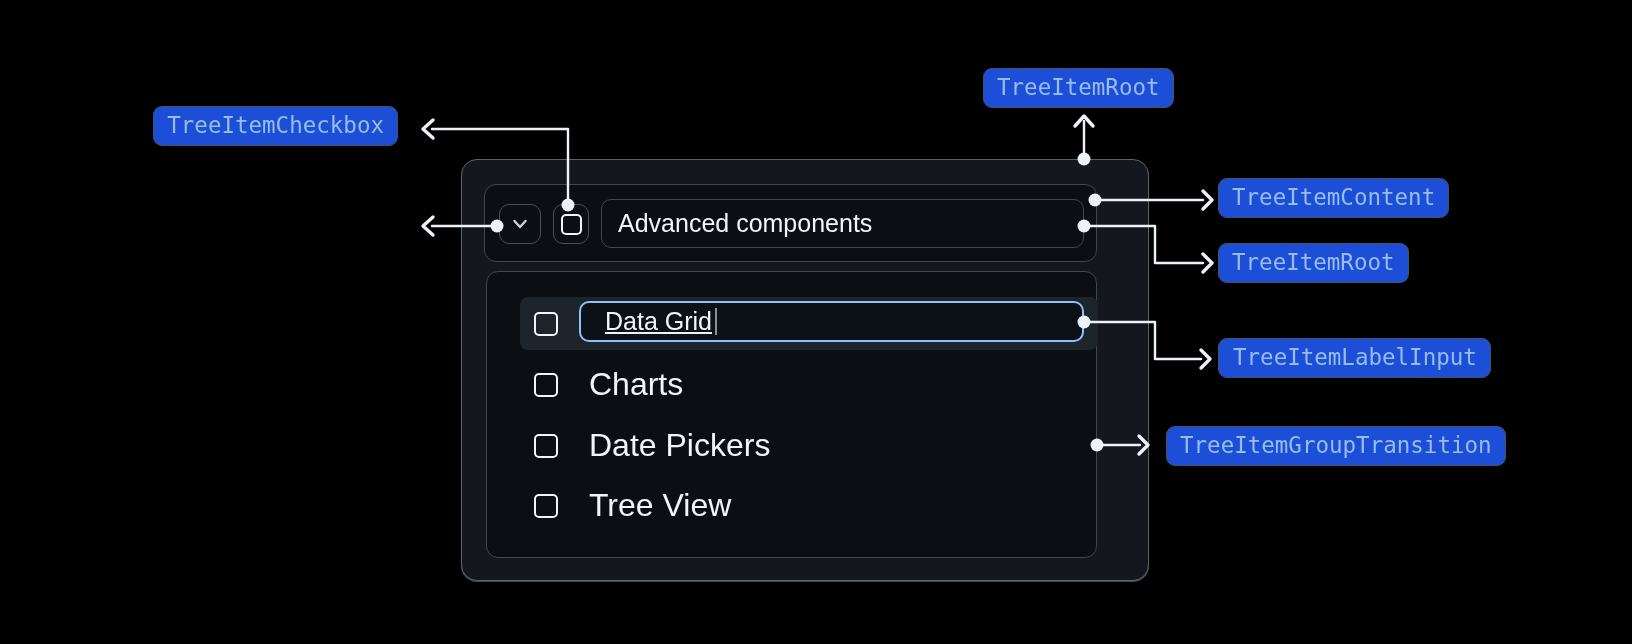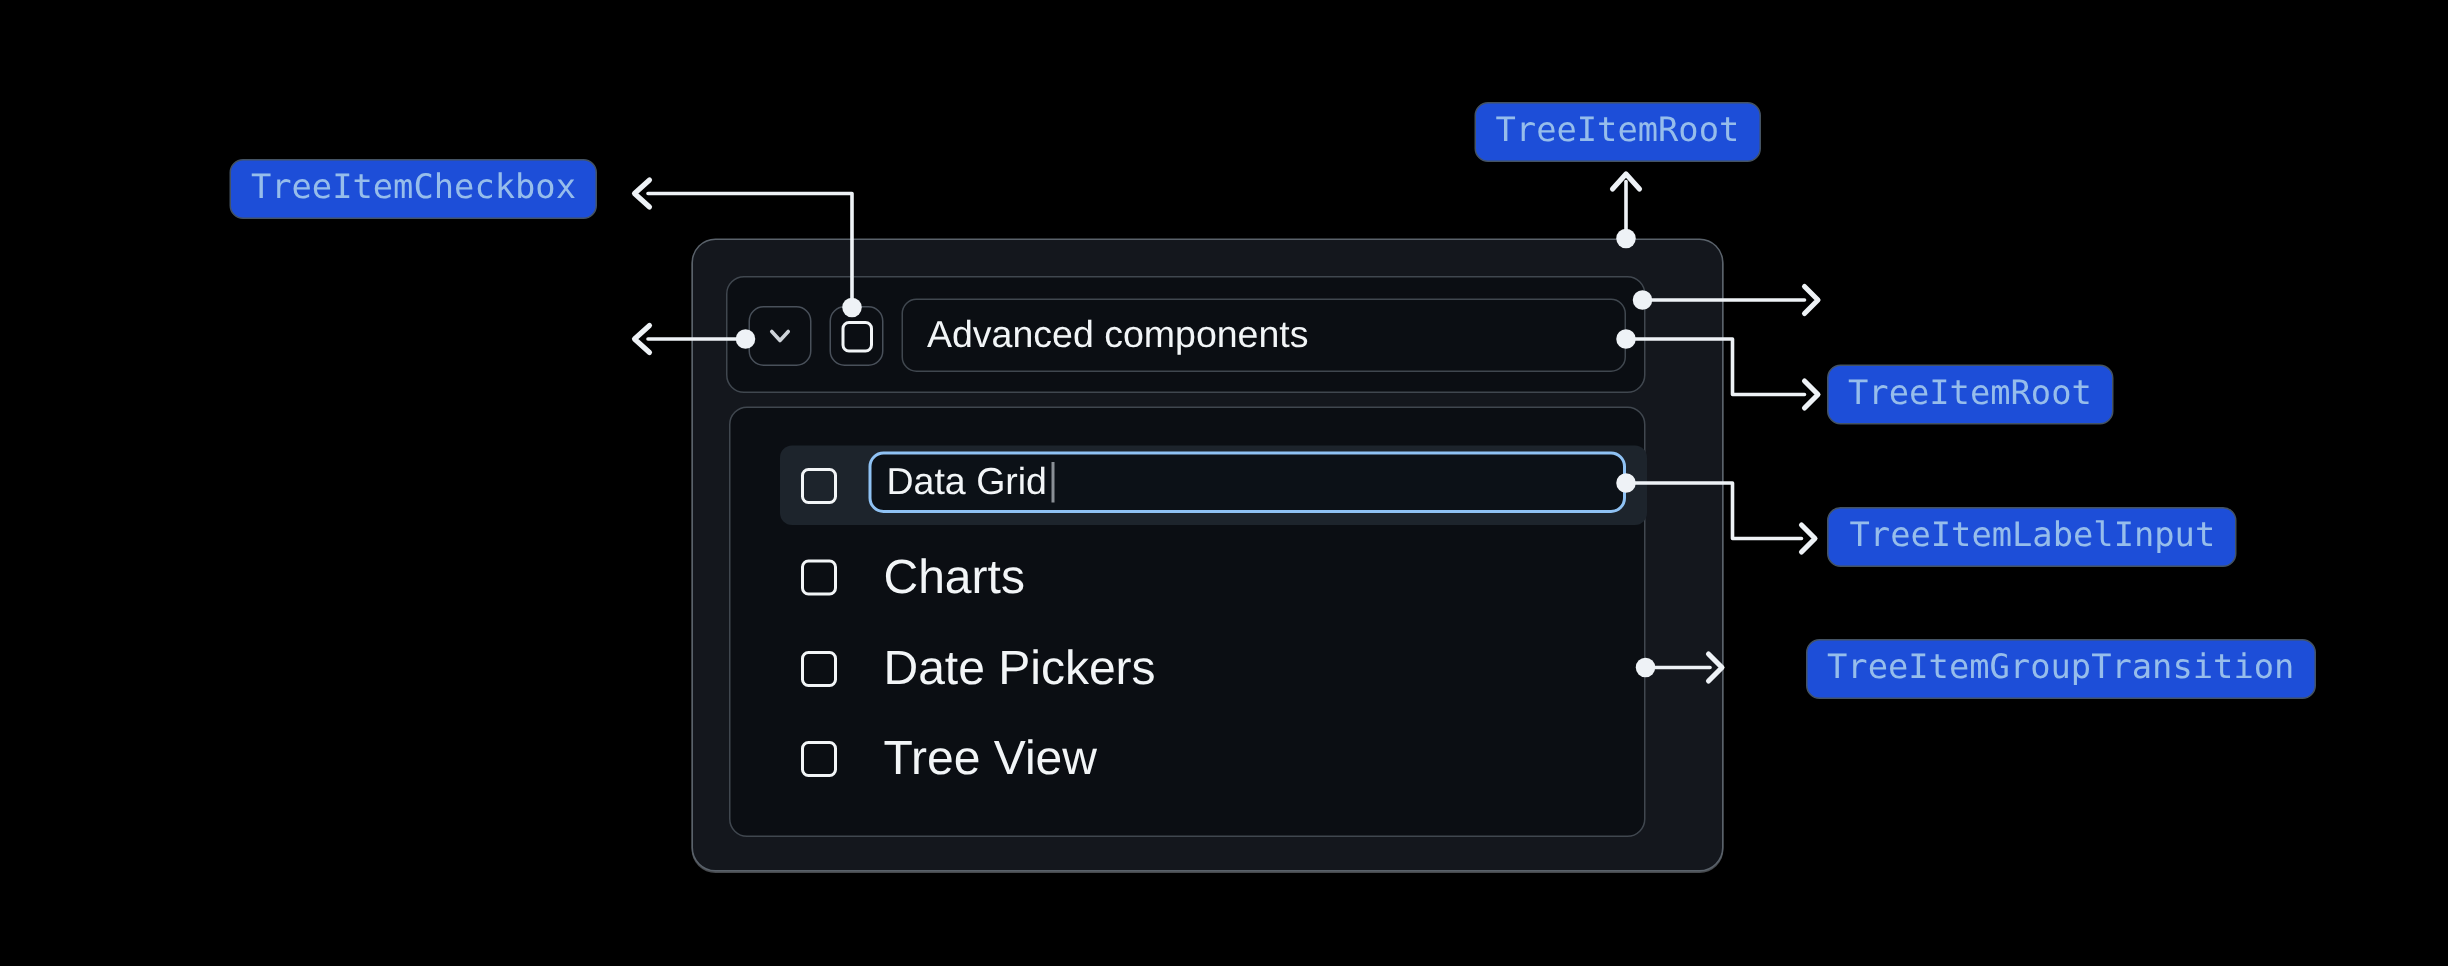--- a/index.html
+++ b/index.html
@@ -113,23 +113,24 @@
     border-radius: 8px;
   }
   .input-box {
     position: absolute;
     left: 59px; top: 4px;
     width: 505px; height: 41px;
     background: #0c1117;
     border: 2px solid #8fc2f4;
     border-radius: 10px;
     display: flex; align-items: center;
-    padding-left: 10px;
+    padding-left: 24px;
     font-size: 25px;
     color: #f2f5f7;
+    text-decoration: underline;
   }
   .caret {
     display: inline-block;
     width: 2px; height: 27px;
     background: #8a9096;
     margin-left: 3px;
   }
 
   
   .overlay {
@@ -138,23 +139,24 @@
     pointer-events: none;
   }
 </style>
 </head>
 <body>
 
 <div class="stage">
 
   <div class="bubble" style="left:983px; top:68px;">TreeItemRoot</div>
   <div class="bubble right-align" style="right:1234px; top:106px;">TreeItemCheckbox</div>
+  <div class="bubble" style="left:1218px; top:178px;">TreeItemContent</div>
   <div class="bubble" style="left:1218px; top:243px;">TreeItemRoot</div>
   <div class="bubble" style="left:1218px; top:338px;padding-left:14px;">TreeItemLabelInput</div>
-  <div class="bubble" style="left:1204px; top:426px;">TreeItemGroupTransition</div>
+  <div class="bubble" style="left:1166px; top:426px;">TreeItemGroupTransition</div>
 
   <div class="panel">
 
     <div class="content-box">
       <div class="icon-container">
         <svg width="22" height="22" viewBox="0 0 22 22">
           <polyline points="5.5,8 11,14 16.5,8" fill="none" stroke="#ced3d9" stroke-width="2.4" stroke-linecap="round" stroke-linejoin="round"></polyline>
         </svg>
       </div>
       <div class="checkbox-btn">

